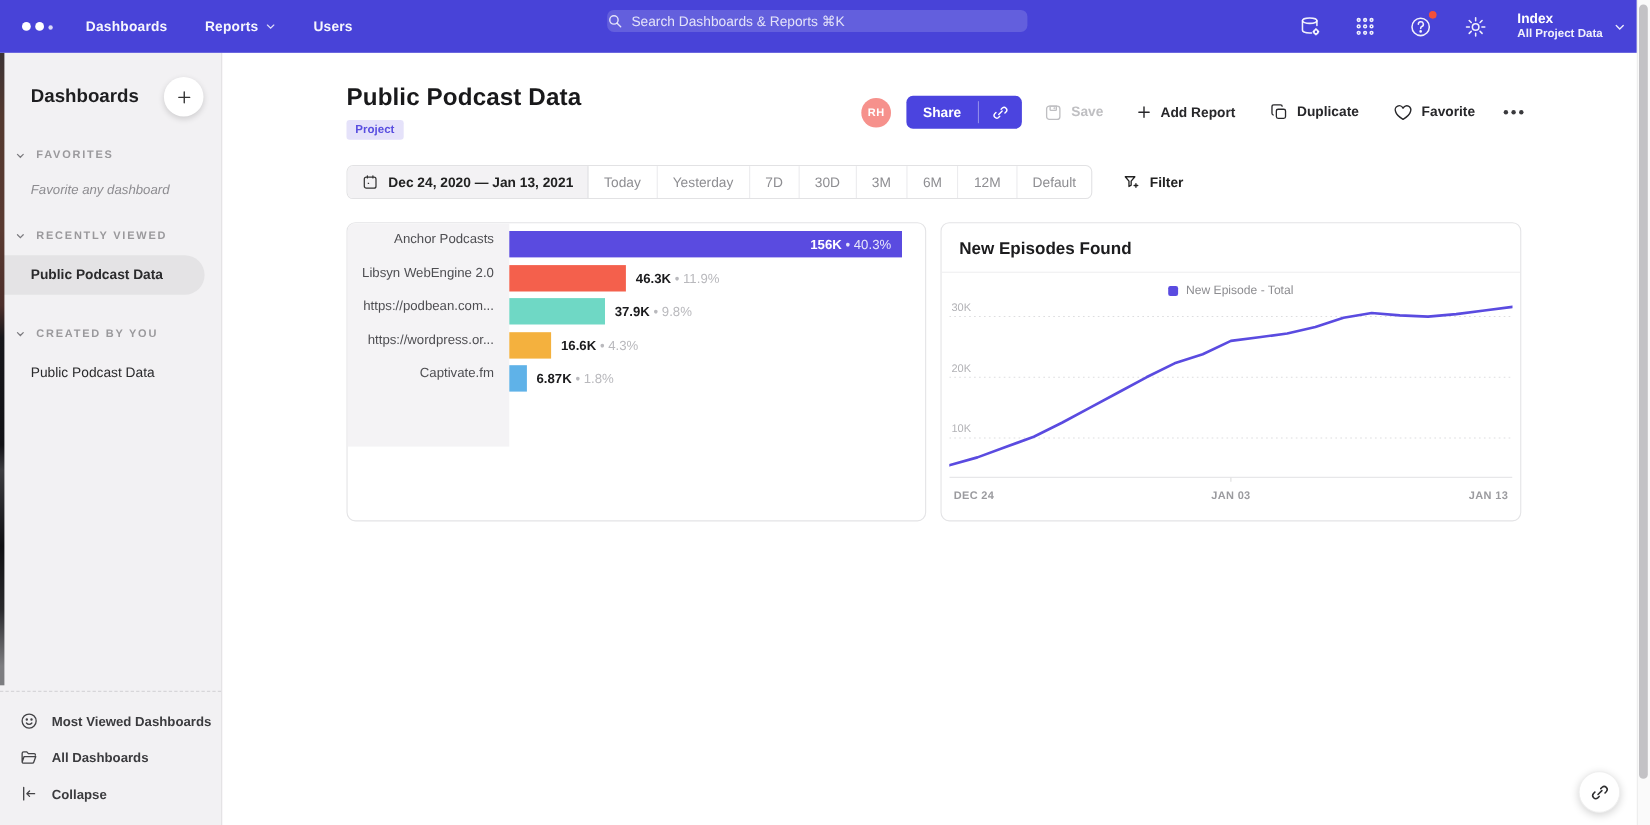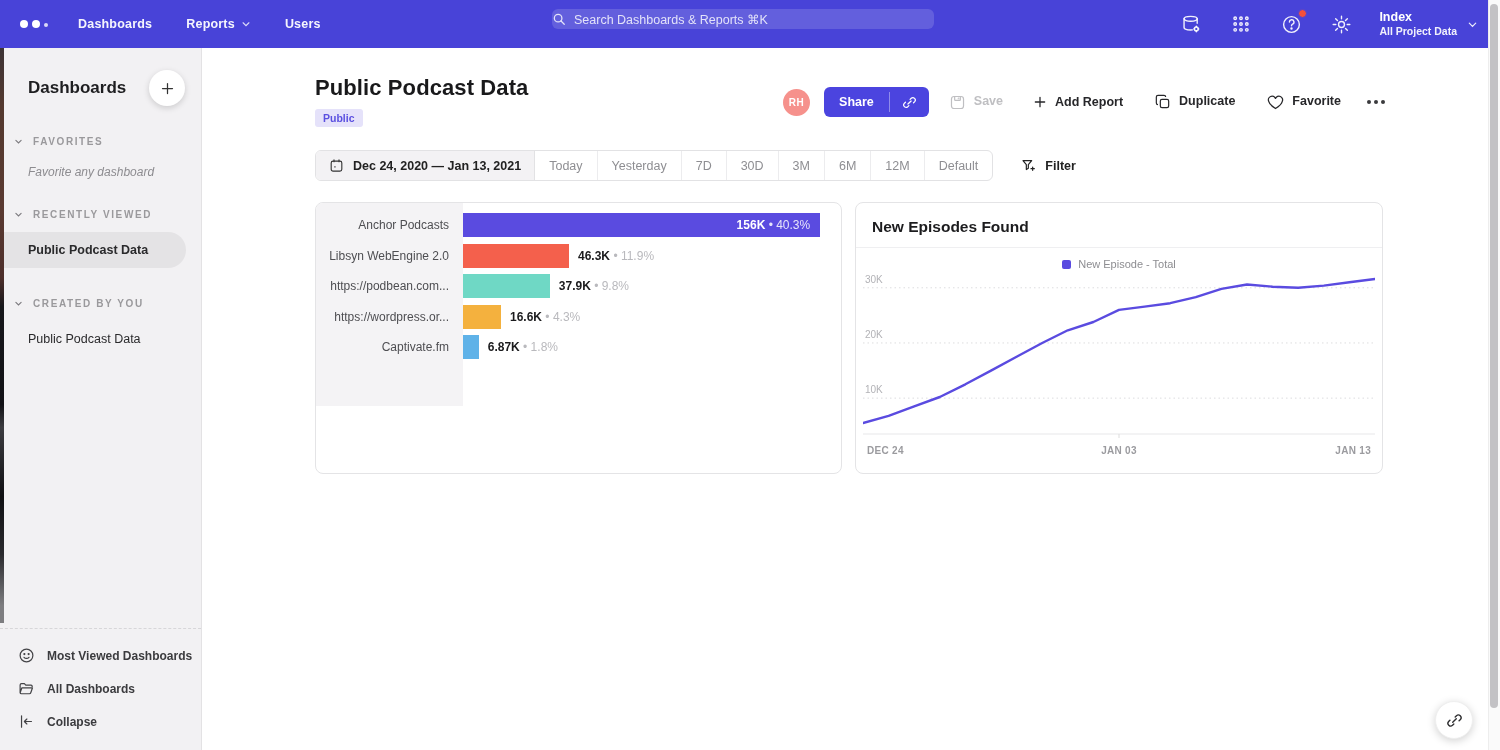--- a/index.html
+++ b/index.html
@@ -102,21 +102,21 @@
   .card-bar { width:527px; }
   .card-line { width:528px; }
   .card-head { padding:15px 16px 11px 16px; border-bottom:1px solid #EFEFF1; }
   .card-title { font-size:15.5px; font-weight:700; color:#1C1C1E; }
   .card-sub { font-size:12px; color:#8D8D91; margin-top:5px; }
 
   
   .bar-body { position:relative; height:203px; }
   .label-col-bg { position:absolute; left:0; top:0; bottom:0; width:147px; background:#F4F3F5; }
   .bar-rows { position:relative; padding-top:7px; }
-  .bar-row { display:flex; align-items:center; height:30.5px; }
+  .bar-row { display:flex; align-items:flex-start; height:30.5px; }
   .bar-label { width:147px; flex:0 0 147px; text-align:right; padding-right:14px; font-size:12px;
                color:#4E4E52; }
   .bar-track { flex:1; position:relative; height:24px; display:flex; align-items:center; }
   .bar-fill { height:24px; position:relative; flex:0 0 auto; }
   .val-out { margin-left:9px; font-size:12px; white-space:nowrap; }
   .val-out b { color:#1B1B1D; font-weight:700; }
   .val-out .dim { color:#B9B9BD; font-weight:400; }
   .val-in { position:absolute; right:10px; top:50%; transform:translateY(-50%); font-size:12px;
             color:#fff; font-weight:700; white-space:nowrap; }
   .val-in .dim { color:rgba(255,255,255,.85); font-weight:400; }
@@ -282,21 +282,21 @@
           <span>Collapse</span>
         </div>
       </div>
   </aside>
 
   <main class="main">
     <div class="content">
       <div class="header-row">
         <div class="title-block">
           <div class="page-title">Public Podcast Data</div>
-          <span class="badge">Public</span>
+          <span class="badge">Project</span>
         </div>
         <div class="actions">
           <div class="avatar">RH</div>
           <div class="share-split">
             <span class="share-main">Share</span>
             <span class="share-divider"></span>
             <span class="share-link">
               <svg width="15" height="15" viewBox="0 0 24 24" fill="none" stroke="currentColor" stroke-width="2" stroke-linecap="round">
                   <path d="M9.5 14.5l5-5"></path>
                   <path d="M11 17l-1.8 1.8a3.9 3.9 0 0 1-5.5-5.5L5.5 11.5"></path>

